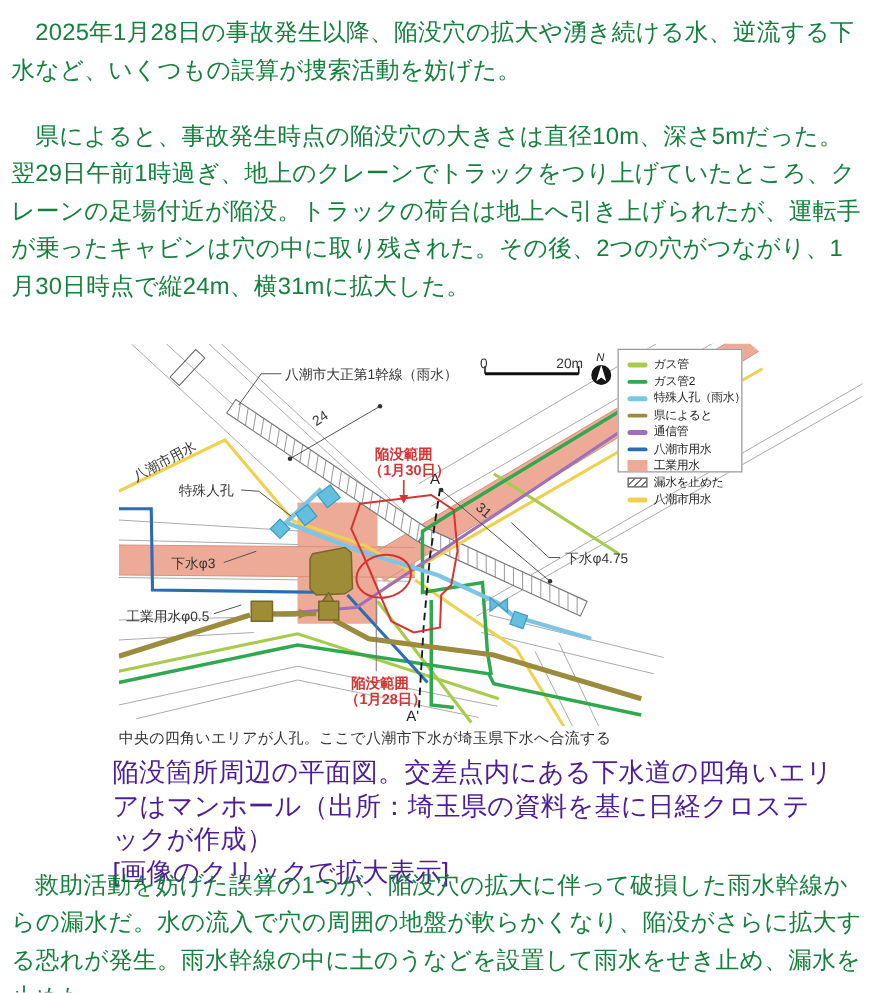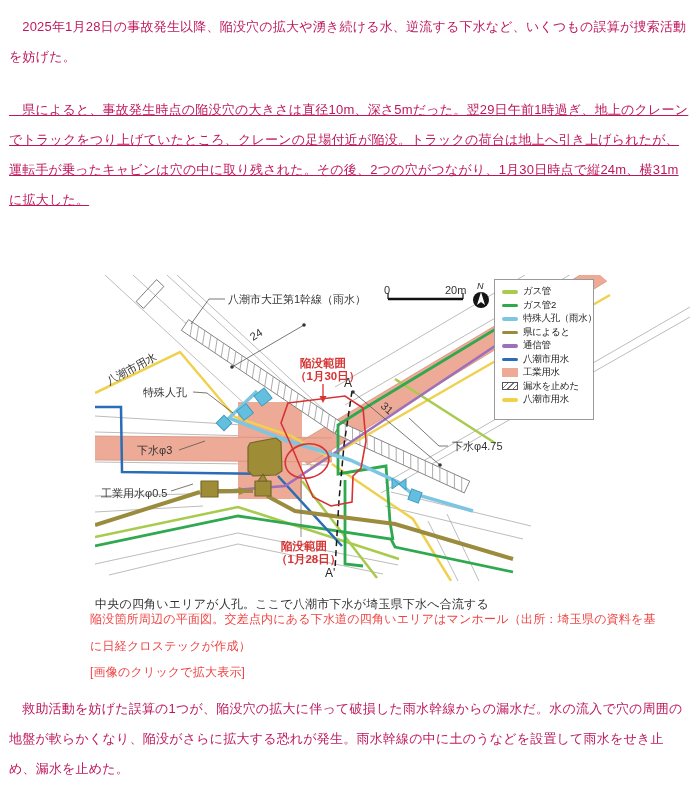--- a/index.html
+++ b/index.html
@@ -3,53 +3,53 @@
 <meta charset="utf-8">
 <style>
   html,body{margin:0;padding:0;}
   body{
     width:698px;height:794px;position:relative;background:#ffffff;
     font-family:"Liberation Sans","DejaVu Sans",sans-serif;
     overflow:hidden;
   }
   .body-text{
     position:absolute;left:9px;width:680px;margin:0;
-    font-size:13px;line-height:30px;color:#be185d;
+    font-size:19px;line-height:30px;color:#15803d;
     letter-spacing:0.2px;overflow-wrap:anywhere;
   }
   .p1{top:12px;}
-  .p2{top:95px;text-decoration:underline;}
+  .p2{top:95px;}
   .p3{top:694px;}
   .figure{position:absolute;left:95px;top:275px;width:596px;}
   .figure svg{display:block;}
   .inner-caption{
-    margin-top:16px;font-size:12px;line-height:15px;color:#333;
+    margin-top:2px;font-size:12px;line-height:15px;color:#333;
     letter-spacing:0.2px;
   }
   .svg-label{font-family:"Liberation Sans","DejaVu Sans",sans-serif;font-size:11px;fill:#333;}
   .svg-label-sm{font-family:"Liberation Sans","DejaVu Sans",sans-serif;font-size:9px;fill:#222;font-style:italic;}
   .svg-label-a{font-family:"Liberation Sans","DejaVu Sans",sans-serif;font-size:12px;fill:#222;}
   .svg-red{font-family:"Liberation Sans","DejaVu Sans",sans-serif;font-size:11.5px;font-weight:bold;}
   .legend{
-    position:absolute;left:399px;top:4px;width:100px;height:141px;
+    position:absolute;left:399px;top:4px;width:100px;height:99px;
     background:#fff;border:1px solid #9a9a9a;box-sizing:border-box;
     padding:5px 0 12px 7px;z-index:5;
   }
   .lg-row{display:flex;align-items:center;height:13.5px;}
   .sw{flex:0 0 16px;}
   .sw-line{height:3.5px;border-radius:2px;}
   .sw-fill{height:9px;}
   .sw-hatch{
     height:8px;background:repeating-linear-gradient(135deg,#ffffff 0 3px,#777 3px 4px);
     border:1px solid #555;box-sizing:border-box;
   }
   .lg-label{font-size:9.5px;color:#222;margin-left:5px;white-space:nowrap;letter-spacing:-0.3px;}
   .caption-block{
     position:absolute;left:90px;top:606px;width:577px;
-    font-size:12px;line-height:26.5px;color:#ef4444;letter-spacing:0.2px;
+    font-size:21px;line-height:26.5px;color:#4c1d95;letter-spacing:0.2px;
     overflow-wrap:anywhere;
   }
 </style>
 </head>
 <body>
 
 <p class="body-text p1">　2025年1月28日の事故発生以降、陥没穴の拡大や湧き続ける水、逆流する下水など、いくつもの誤算が捜索活動を妨げた。</p>
 <p class="body-text p2">　県によると、事故発生時点の陥没穴の大きさは直径10m、深さ5mだった。翌29日午前1時過ぎ、地上のクレーンでトラックをつり上げていたところ、クレーンの足場付近が陥没。トラックの荷台は地上へ引き上げられたが、運転手が乗ったキャビンは穴の中に取り残された。その後、2つの穴がつながり、1月30日時点で縦24m、横31mに拡大した。</p>
 
 <div class="figure">

